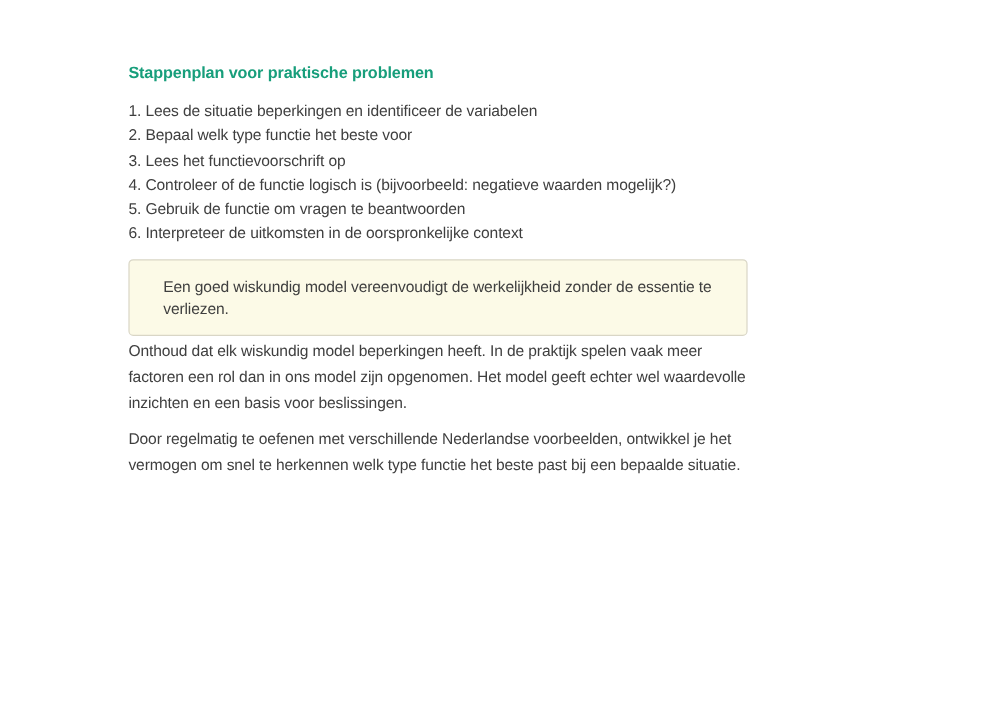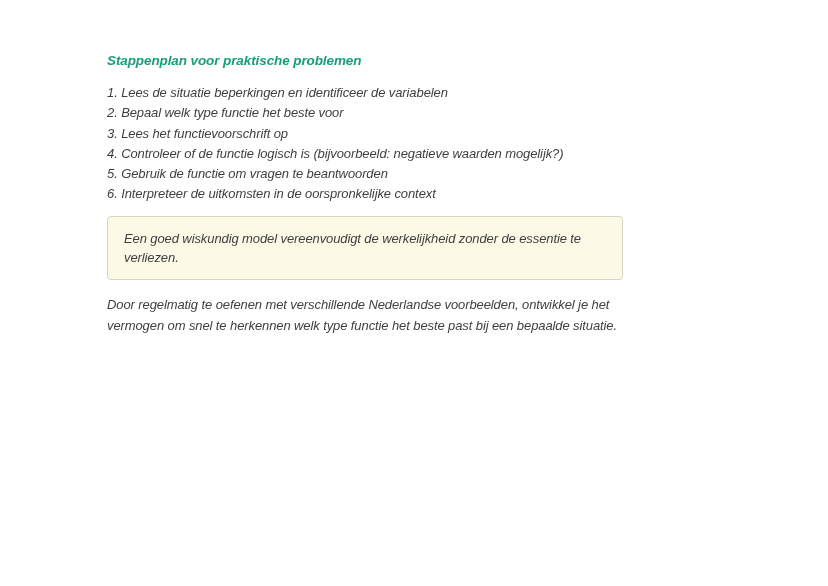--- a/index.html
+++ b/index.html
@@ -18,21 +18,20 @@
     width: 828px;
     height: 586px;
     background: var(--page-bg);
     font-family: "Liberation Sans", sans-serif;
     color: var(--body-text);
     overflow: hidden;
   }
   .content {
     width: 700px;
     padding: 51px 77px 0 107px;
-    font-style: italic;
   }
   .section-heading {
     font-size: 13.5px;
     font-weight: bold;
     color: var(--heading-color);
     line-height: 19px;
     letter-spacing: -0.1px;
     margin: 0 0 13px 0;
   }
   ol.steps {
@@ -42,25 +41,25 @@
     font-size: 13px;
     letter-spacing: -0.1px;
   }
   ol.steps li {
     line-height: 20.3px;
   }
   .callout {
     background: var(--callout-bg);
     border: 1px solid var(--callout-border);
     border-radius: 4px;
-    padding: 12px 16px;
+    padding: 12px 28px;
     font-size: 13px;
     line-height: 19px;
     letter-spacing: -0.1px;
-    margin: 0 0 14px 0;
+    margin: 0 0 2px 0;
   }
   p.body-paragraph {
     font-size: 13px;
     line-height: 21.7px;
     letter-spacing: -0.1px;
     margin: 0 0 8px 0;
   }
 </style>
 </head>
 <body>
@@ -75,16 +74,17 @@
     <li>Lees het functievoorschrift op</li>
     <li>Controleer of de functie logisch is (bijvoorbeeld: negatieve waarden mogelijk?)</li>
     <li>Gebruik de functie om vragen te beantwoorden</li>
     <li>Interpreteer de uitkomsten in de oorspronkelijke context</li>
   </ol>
 
   <div class="callout">
     <span>Een goed wiskundig model vereenvoudigt de werkelijkheid zonder de essentie te verliezen.</span>
   </div>
 
+  <p class="body-paragraph">Onthoud dat elk wiskundig model beperkingen heeft. In de praktijk spelen vaak meer factoren een rol dan in ons model zijn opgenomen. Het model geeft echter wel waardevolle inzichten en een basis voor beslissingen.</p>
 
   <p class="body-paragraph">Door regelmatig te oefenen met verschillende Nederlandse voorbeelden, ontwikkel je het vermogen om snel te herkennen welk type functie het beste past bij een bepaalde situatie.</p>
 
 </div>
 
 </body></html>

